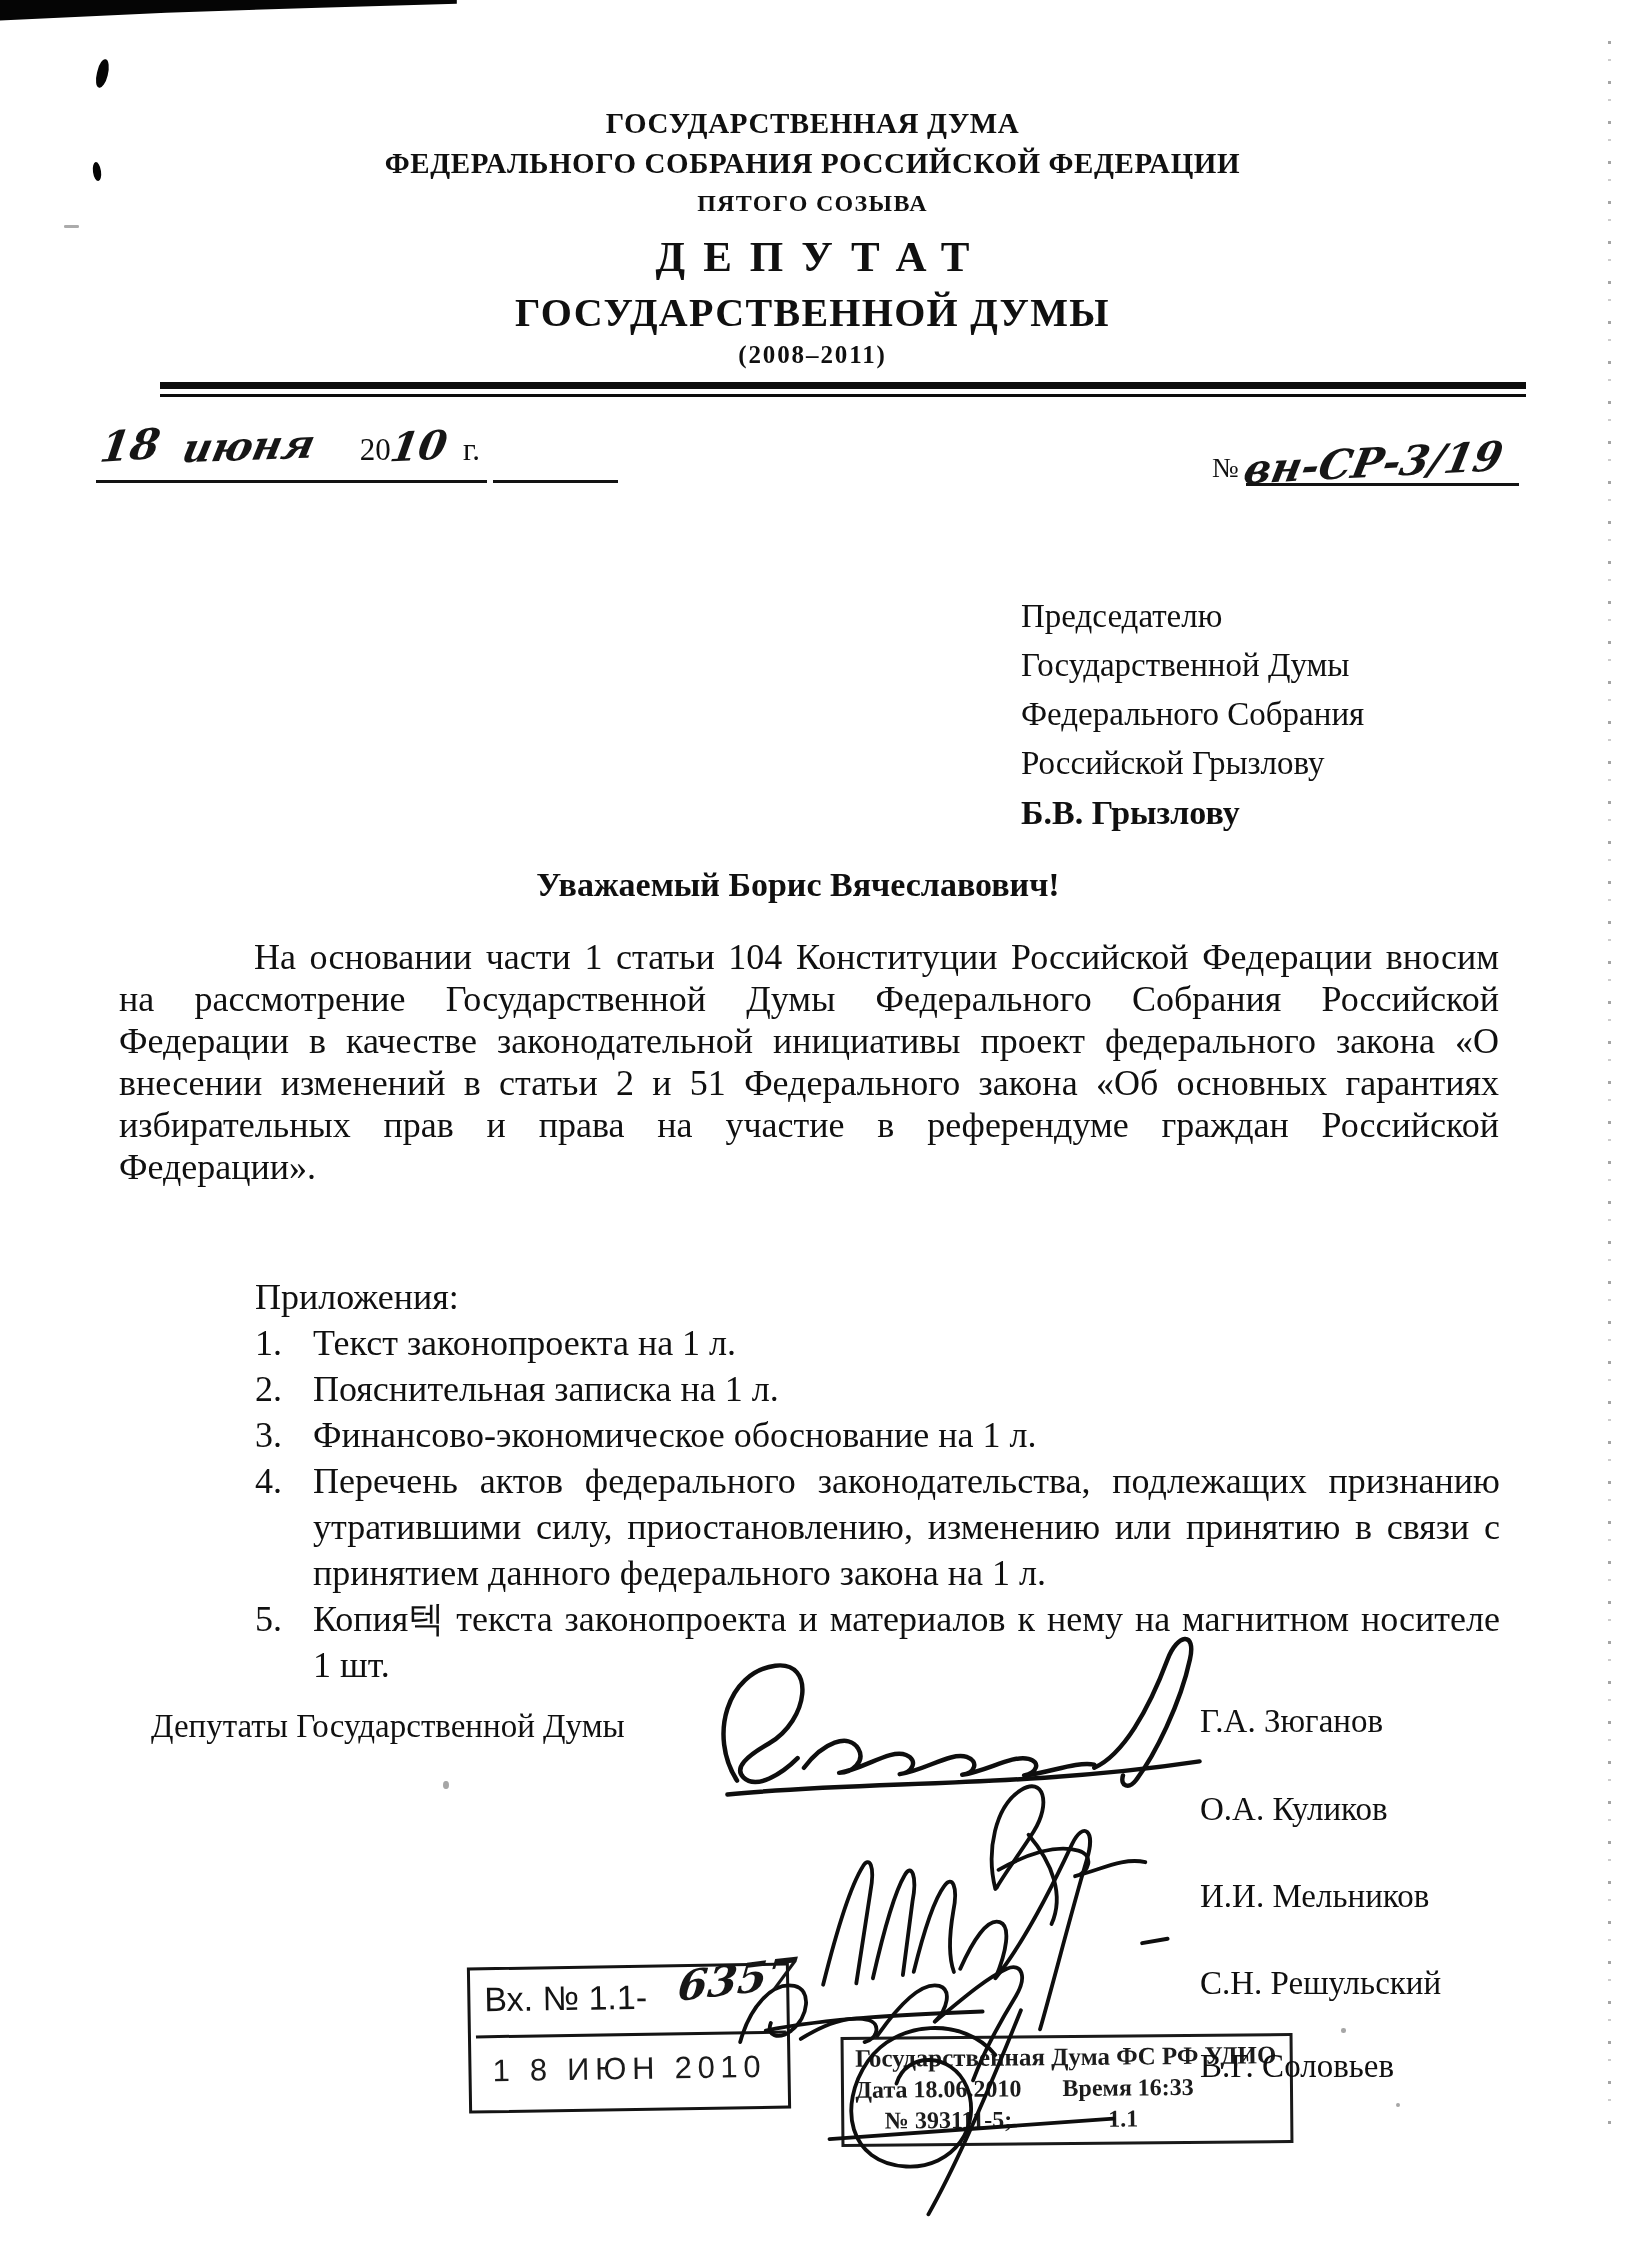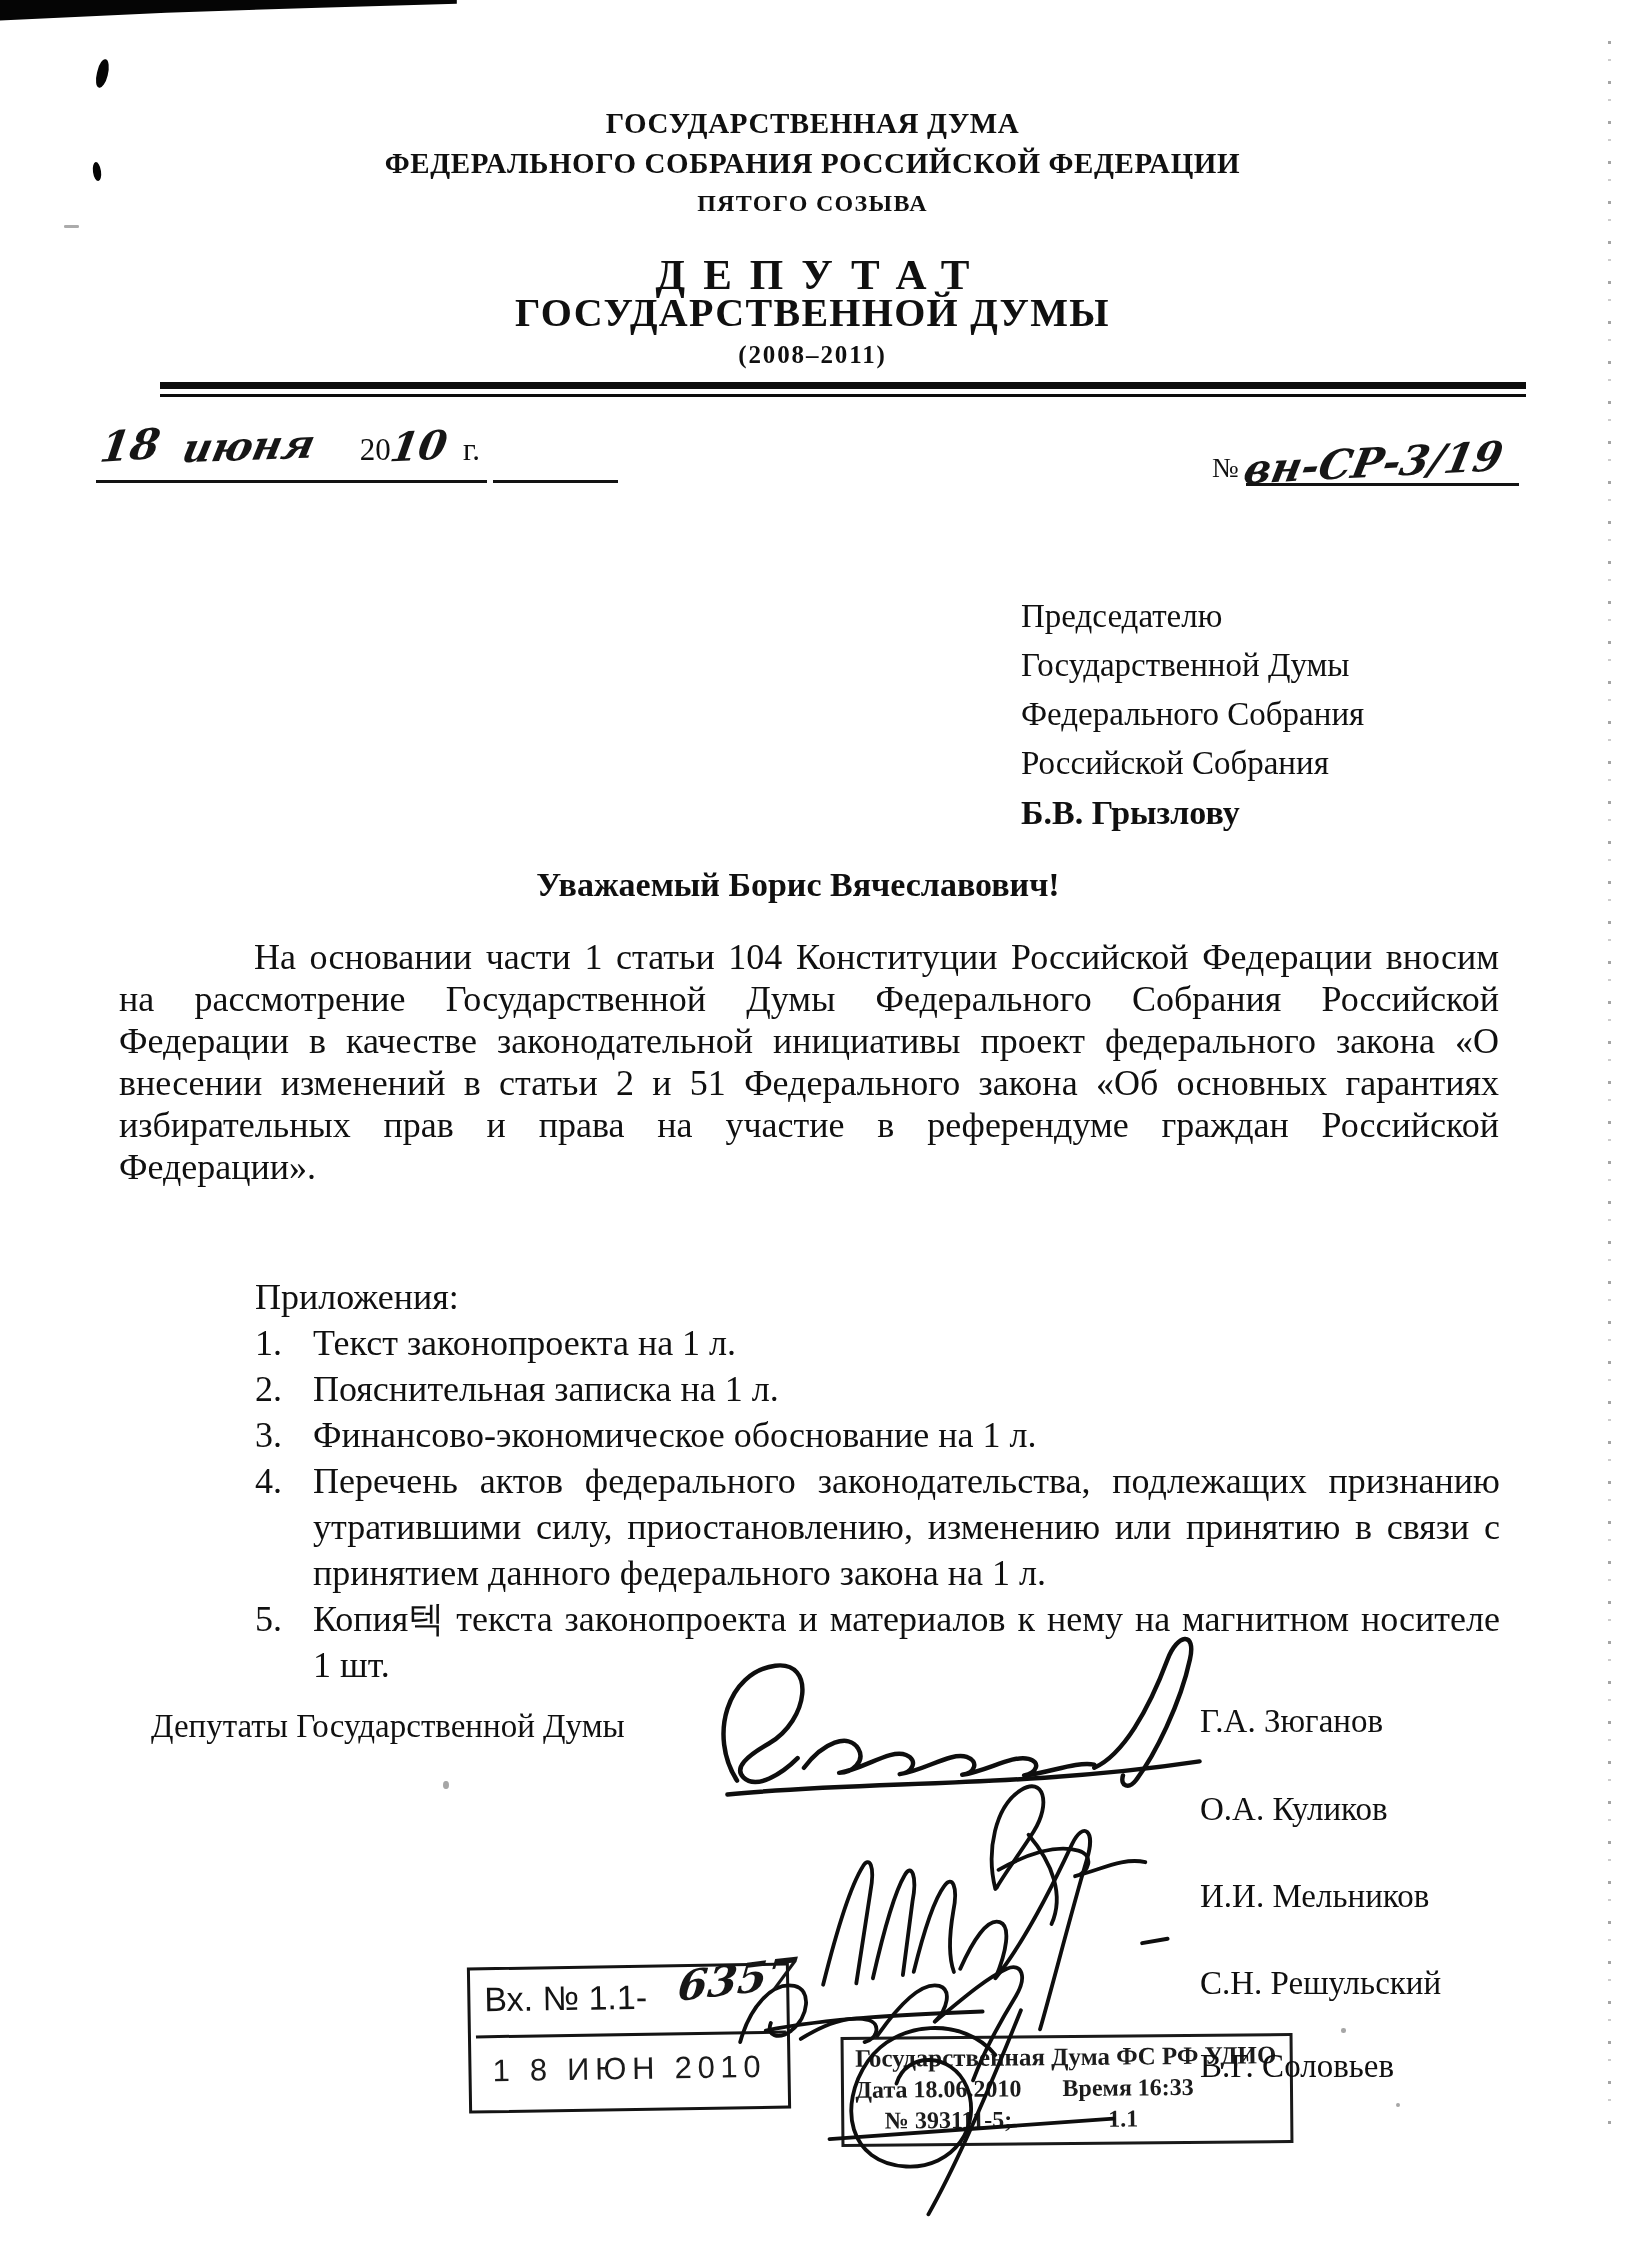--- a/index.html
+++ b/index.html
@@ -29,21 +29,21 @@
       rgba(30,30,30,.5) 0 3.2px, transparent 3.2px 18px,
       rgba(30,30,30,.28) 18px 20.4px, transparent 20.4px 40px);
     opacity:.8;
   }
 
   
   .lh { position:absolute; left:0; width:1625px; text-align:center; font-weight:bold; white-space:nowrap; }
   .lh1 { top:107px;  font-size:29px; letter-spacing:0.6px; }
   .lh2 { top:147px;  font-size:29px; letter-spacing:0.6px;text-align:center; }
   .lh3 { top:190px;  font-size:24px; letter-spacing:1.3px; }
-  .dep1 { top:232px; font-size:43px; letter-spacing:18px; text-indent:18px;margin-top:18px; }
+  .dep1 { top:232px; font-size:43px; letter-spacing:18px; text-indent:18px; }
   .dep2 { top:289px; font-size:40px; letter-spacing:1.3px; }
   .term { top:341px; font-size:25px; letter-spacing:1.9px; font-weight:bold; }
 
   .rule { position:absolute; left:160px; top:382px; width:1366px; }
   .rule .r1 { height:7px; background:#0c0c0c; }
   .rule .r2 { height:3.2px; background:#0c0c0c; margin-top:4.5px; }
 
   
   .hand {
     font-family:"DejaVu Serif", serif;
@@ -157,21 +157,21 @@
   <div class="docnum">
     <span class="nosign">№</span>
     <span class="hand numhand">вн-СР-3/19</span>
   </div>
   <div class="uline ul-num"></div>
 
   <div class="addressee">
     <div>Председателю</div>
     <div>Государственной Думы</div>
     <div>Федерального Собрания</div>
-    <div>Российской Собрания</div>
+    <div>Российской Грызлову</div>
   </div>
   <div class="addressee-name">Б.В. Грызлову</div>
 
   <div class="salutation">Уважаемый Борис Вячеславович!</div>
 
   <div class="bodytext">
     <div class="body-line first">На основании части 1 статьи 104 Конституции Российской Федерации вносим</div>
     <div class="body-line">на рассмотрение Государственной Думы Федерального Собрания Российской</div>
     <div class="body-line">Федерации в качестве законодательной инициативы проект федерального закона «О</div>
     <div class="body-line">внесении изменений в статьи 2 и 51 Федерального закона «Об основных гарантиях</div>

